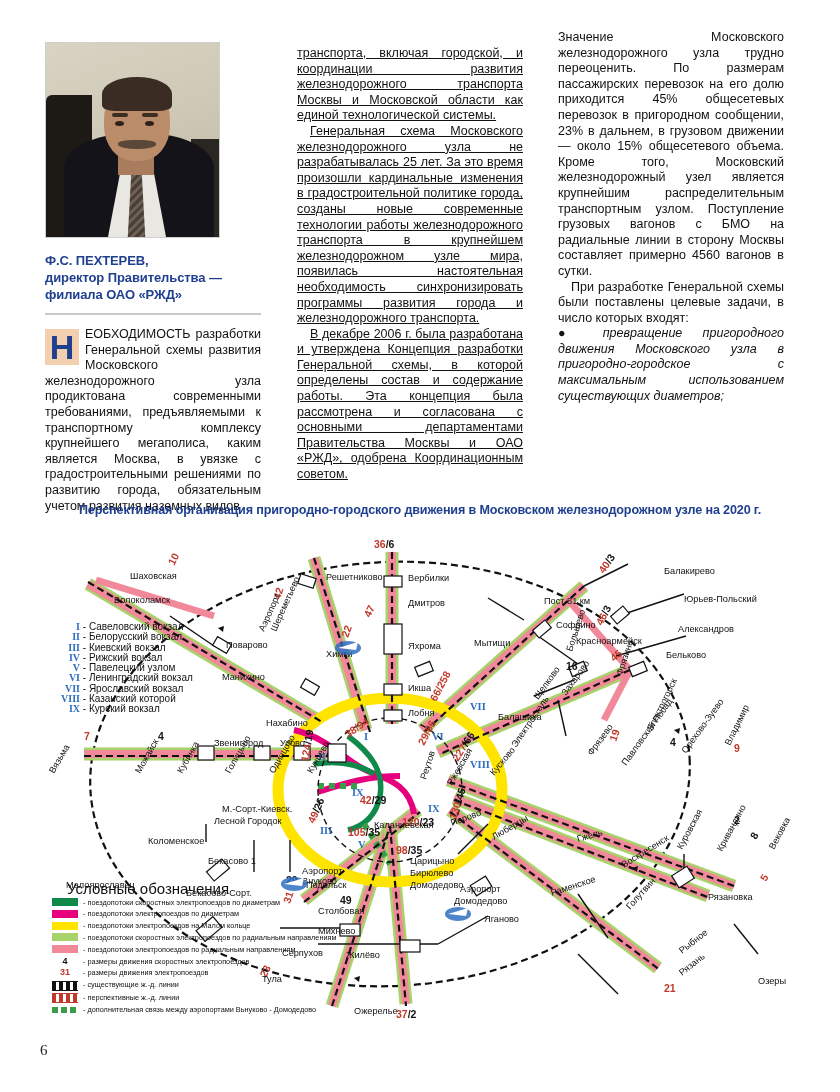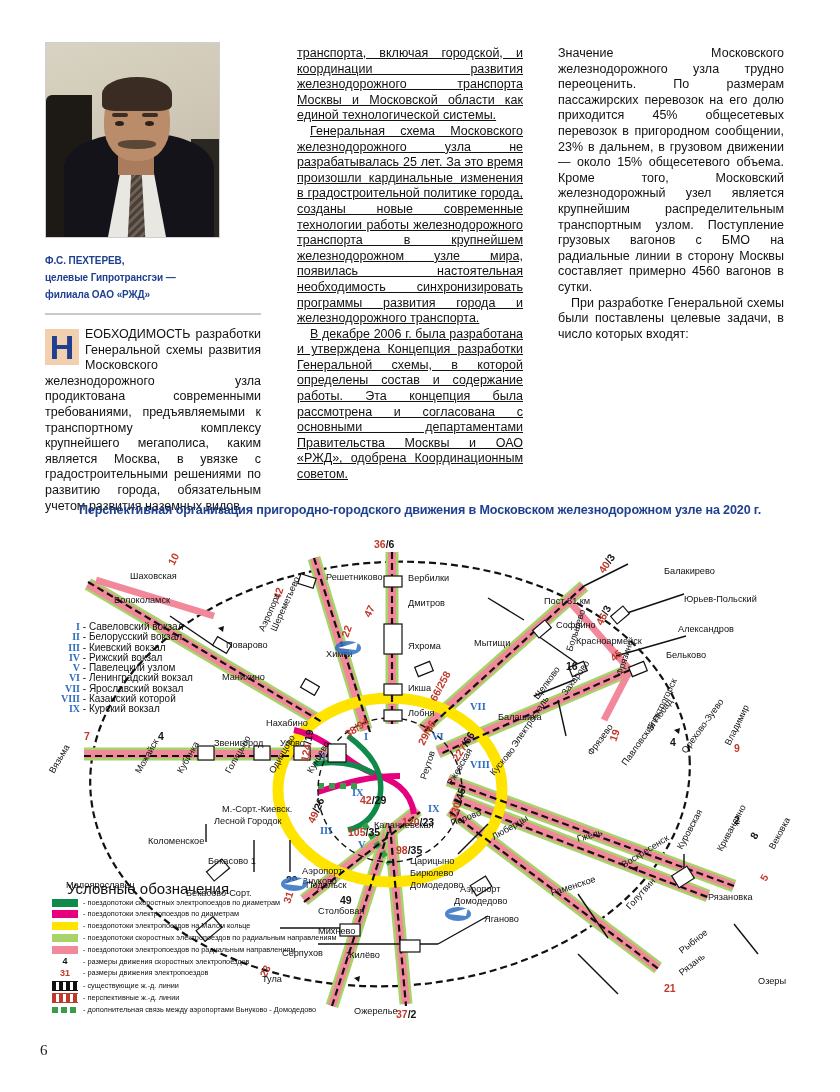--- a/index.html
+++ b/index.html
@@ -8,21 +8,21 @@
     font-family:"Liberation Sans", sans-serif;
     position:relative;overflow:hidden;
     -webkit-font-smoothing:antialiased;
   }
   
   #article{
     position:absolute;left:0;top:0;width:840px;height:498px;
   }
   #col-left{position:absolute;left:45px;top:42px;width:216px;}
   #col-mid{position:absolute;left:297px;top:46px;width:226px;text-decoration:underline;}
-  #col-right{position:absolute;left:558px;top:46px;width:226px;}
+  #col-right{position:absolute;left:558px;top:30px;width:226px;}
 
   .photo{
     width:175px;height:196px;
     border:1px solid #cfcfcf;
     background:#d8d2c4;
     position:relative;overflow:hidden;
     box-sizing:border-box;
   }
   .photo .wall{position:absolute;inset:0;background:linear-gradient(160deg,#d9d3c3 0%,#cfc8b6 45%,#bdb5a1 100%);}
   .photo .chairL{position:absolute;left:0;top:52px;width:46px;height:144px;background:#1d1a16;border-radius:6px 0 0 0;}
@@ -34,21 +34,21 @@
   .photo .head{position:absolute;left:58px;top:38px;width:66px;height:80px;background:#bb8c69;border-radius:48% 48% 44% 44%;}
   .photo .hair{position:absolute;left:56px;top:34px;width:70px;height:34px;background:#3a2c22;border-radius:50% 50% 18% 18%;}
   .photo .brow{position:absolute;top:70px;width:16px;height:4px;background:#3d2e23;border-radius:3px;}
   .photo .brow.l{left:66px;} .photo .brow.r{left:96px;}
   .photo .eye{position:absolute;top:78px;width:9px;height:5px;background:#2d2119;border-radius:50%;}
   .photo .eye.l{left:69px;} .photo .eye.r{left:99px;}
   .photo .mous{position:absolute;left:72px;top:97px;width:38px;height:9px;background:#5a4737;border-radius:40% 40% 50% 50%;}
 
   .byline{
     margin-top:14px;color:#1f3f8f;font-weight:bold;
-    font-size:10px;line-height:17px;letter-spacing:-.1px;
+    font-size:13px;line-height:17px;letter-spacing:-.1px;
   }
   .rule{margin-top:10px;width:216px;height:2px;background:#c9c9c9;}
 
   .body-text{
     font-size:12.5px;line-height:15.6px;color:#111;
     text-align:justify;text-justify:inter-word;
     hyphens:manual;
   }
   .body-text p{margin:0;text-indent:13px;}
   .body-text p.noind{text-indent:0;}
@@ -80,21 +80,21 @@
   #vokzal .row{white-space:nowrap;}
   #vokzal .rn{display:inline-block;width:22px;text-align:right;color:#2f6fbf;font-weight:bold;font-family:"Liberation Serif",serif;}
   #vokzal .dash{color:#111;}
 
   
   #legend{
     position:absolute;left:52px;top:884px;width:300px;
     font-size:7.3px;line-height:9.6px;color:#111;
   }
   #legend .lg-title{font-size:15px;font-weight:normal;margin-bottom:4px;margin-left:15px;}
-  #legend .lrow{display:flex;align-items:center;margin-bottom:2.2px;}
+  #legend .lrow{display:flex;align-items:flex-start;margin-bottom:2.2px;}
   #legend .sw{width:26px;height:8px;margin-right:5px;flex:0 0 26px;margin-top:.5px;}
   #legend .lbl{flex:1;}
   #legend .num{width:26px;flex:0 0 26px;text-align:center;font-weight:bold;font-size:9px;margin-right:5px;line-height:8px;}
   .sw-green{background:#0f8a4b;}
   .sw-magenta{background:#e6007e;}
   .sw-yellow{background:#ffe400;}
   .sw-ltgreen{background:#a8d26a;}
   .sw-pink{background:#f2899a;}
   .sw-exist{background:repeating-linear-gradient(90deg,#111 0 4px,#fff 4px 7px);height:4px;margin-top:2px;border-top:1px solid #111;border-bottom:1px solid #111;}
   .sw-persp{background:repeating-linear-gradient(90deg,#c0392b 0 4px,#fff 4px 7px);height:4px;margin-top:2px;border-top:1px solid #c0392b;border-bottom:1px solid #c0392b;}
@@ -126,41 +126,42 @@
         <div class="hair"></div>
       <div class="brow l"></div>
         <div class="brow r"></div>
       <div class="eye l"></div>
         <div class="eye r"></div>
       <div class="mous"></div>
     </div>
 
     <div class="byline">
       <div>Ф.С. ПЕХТЕРЕВ,</div>
-      <div>целевые Гипротрансгэи —</div>
+      <div>директор Правительства —</div>
       <div>филиала ОАО «РЖД»</div>
     </div>
 
     <div class="rule"></div>
 
     <div id="dropwrap" class="body-text">
       <span class="dropcap">Н</span>
       <p class="noind">ЕОБХОДИМОСТЬ разработки Генеральной схемы развития Московского железнодорожного узла продиктована современными требованиями, предъявляемыми к транспортному комплексу крупнейшего мегаполиса, каким является Москва, в увязке с градостроительными решениями по развитию города, обязательным учетом развития наземных видов</p>
     </div>
   </div>
 
   <div id="col-mid" class="body-text">
     <p class="noind">транспорта, включая городской, и координации развития железнодорожного транспорта Москвы и Московской области как единой технологической системы.</p>
     <p>Генеральная схема Московского железнодорожного узла не разрабатывалась 25 лет. За это время произошли кардинальные изменения в градостроительной политике города, созданы новые современные технологии работы железнодорожного транспорта в крупнейшем железнодорожном узле мира, появилась настоятельная необходимость синхронизировать программы развития города и железнодорожного транспорта.</p>
     <p>В декабре 2006 г. была разработана и утверждена Концепция разработки Генеральной схемы, в которой определены состав и содержание работы. Эта концепция была рассмотрена и согласована с основными департаментами Правительства Москвы и ОАО «РЖД», одобрена Координационным советом.</p>
   </div>
 
   <div id="col-right" class="body-text">
     <p class="noind">Значение Московского железнодорожного узла трудно переоценить. По размерам пассажирских перевозок на его долю приходится 45% общесетевых перевозок в пригородном сообщении, 23% в дальнем, в грузовом движении — около 15% общесетевого объема. Кроме того, Московский железнодорожный узел является крупнейшим распределительным транспортным узлом. Поступление грузовых вагонов с БМО на радиальные линии в сторону Москвы составляет примерно 4560 вагонов в сутки.</p>
     <p>При разработке Генеральной схемы были поставлены целевые задачи, в число которых входят:</p>
+    <p class="bullet">● превращение пригородного движения Московского узла в пригородно-городское с максимальным использованием существующих диаметров;</p>
   </div>
 </div>
 
 <div id="map-title">Перспективная организация пригородно-городского движения в Московском железнодорожном узле на 2020 г.</div>
 
 <div id="mapbox">
 <svg id="mapsvg" viewBox="0 0 804 508" xmlns="http://www.w3.org/2000/svg">
   <defs>
     <style>
       .pink{stroke:#f2899a;fill:none;}

